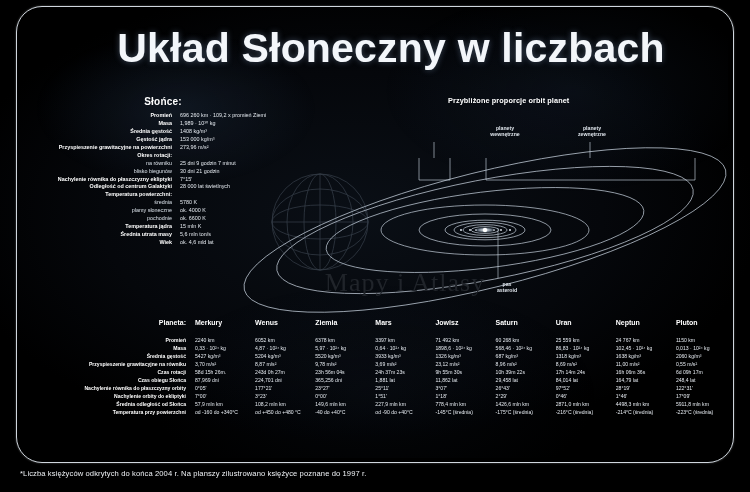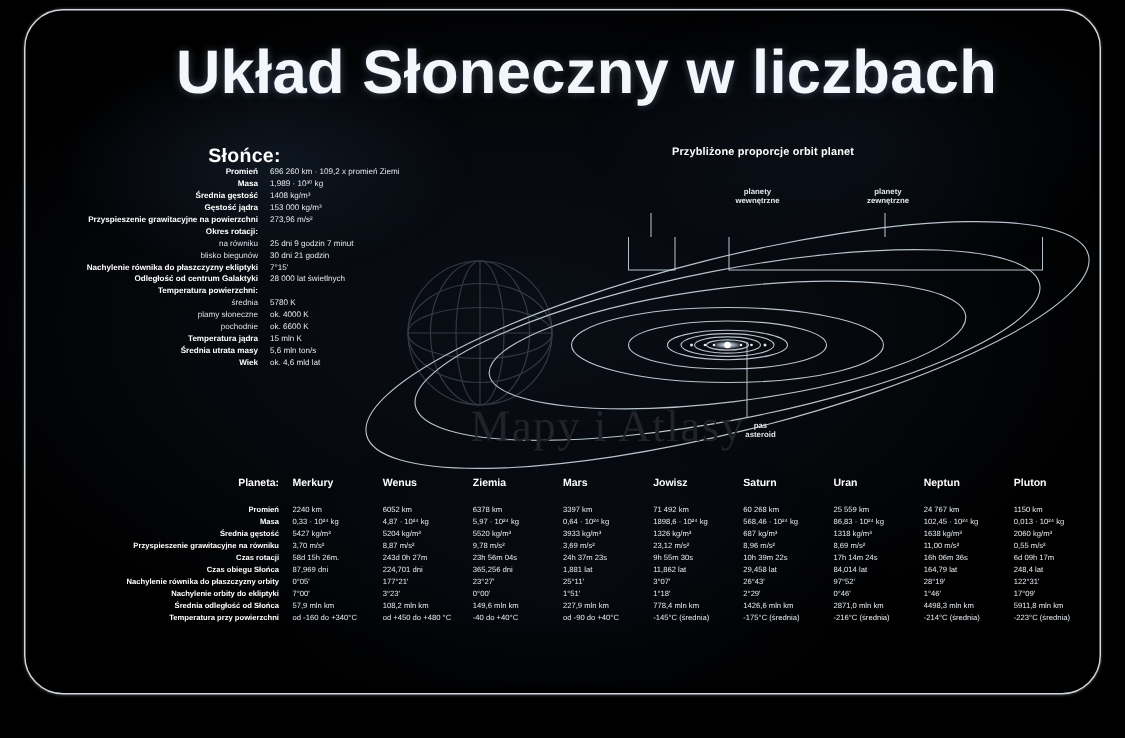--- a/index.html
+++ b/index.html
@@ -36,21 +36,21 @@
   
   #title{
     position:absolute;left:16px;top:25px;width:750px;text-align:center;
     font-size:41px;font-weight:bold;letter-spacing:.2px;color:#f3f6fa;
     text-shadow:0 0 6px rgba(160,190,230,.35);
   }
 
   
   #sun-heading{
     position:absolute;left:103px;top:96px;width:120px;text-align:center;
-    font-size:13px;font-weight:bold;color:#ffffff;letter-spacing:.2px;
+    font-size:10px;font-weight:bold;color:#ffffff;letter-spacing:.2px;
   }
   #sun-table{
     position:absolute;left:24px;top:112px;width:286px;
     border-collapse:collapse;font-size:5.4px;line-height:1.0;
   }
   #sun-table td{padding:1.25px 0;vertical-align:top;white-space:nowrap;}
   #sun-table td.k{
     text-align:right;padding-right:8px;font-weight:bold;color:#ffffff;width:148px;
   }
   #sun-table td.k.sub{font-weight:normal;color:#d9e0e8;}
@@ -66,21 +66,21 @@
     color:#dfe5ec;font-weight:bold;
   }
   #lbl-inner{left:480px;top:125px;width:50px;}
   #lbl-outer{left:566px;top:125px;width:52px;}
   #lbl-belt{left:488px;top:281px;width:38px;font-weight:bold;}
 
   #diagram{position:absolute;left:200px;top:110px;width:540px;height:205px;}
   #watermark{
     position:absolute;left:255px;top:268px;width:300px;text-align:center;
     font-family:"Liberation Serif","DejaVu Serif",serif;
-    font-size:30px;color:#20242a;letter-spacing:1px;
+    font-size:26px;color:#20242a;letter-spacing:1px;
     user-select:none;
   }
 
   
   #planet-table{
     position:absolute;left:24px;top:318px;width:712px;
     border-collapse:collapse;font-size:5.1px;line-height:1.0;
   }
   #planet-table th,#planet-table td{padding:1.45px 0;white-space:nowrap;}
   #planet-table th.rowhdr,#planet-table td.rowhdr{
@@ -390,15 +390,16 @@
           <td class="cell">od -90 do +40°C</td>
           <td class="cell">-145°C (średnia)</td>
           <td class="cell">-175°C (średnia)</td>
           <td class="cell">-216°C (średnia)</td>
           <td class="cell">-214°C (średnia)</td>
           <td class="cell">-223°C (średnia)</td>
         </tr>
       </tbody>
   </table>
 
+  <div id="footnote">*Liczba księżyców odkrytych  do końca 2004 r. Na planszy zilustrowano księżyce poznane do 1997 r.</div>
 
   <div id="frame"></div>
 </div>
 
 </body></html>

